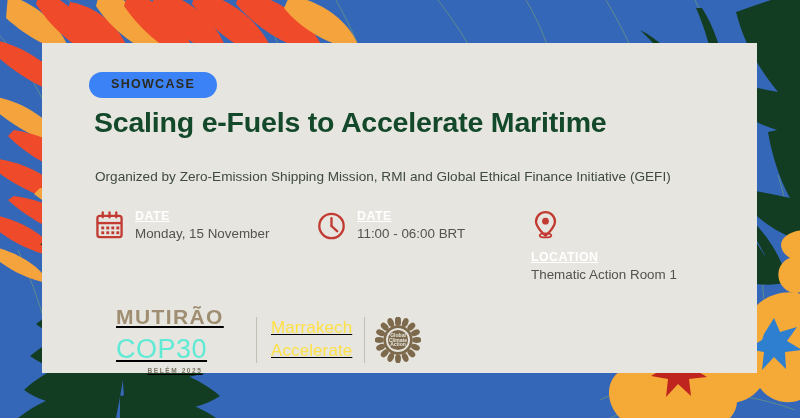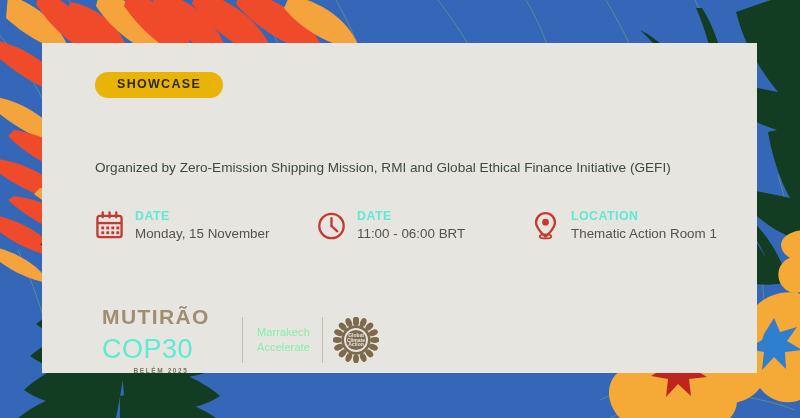--- a/index.html
+++ b/index.html
@@ -16,76 +16,76 @@
 
   
   .card{
     position:absolute;left:42px;top:43px;width:715px;height:330px;
     background:#e6e5df;
     z-index:5;
   }
 
   
   .badge{
-    position:absolute;left:95px;top:72px;z-index:7;
-    background:#eab308;
+    position:absolute;left:89px;top:72px;z-index:7;
+    background:#3b82f6;
     color:#2d2a1f;
     font-size:12.5px;font-weight:bold;letter-spacing:1.3px;
     padding:6px 22px 7px 22px;border-radius:14px;
     line-height:1;
   }
 
   
   .headline{
     position:absolute;left:94px;top:106px;width:620px;z-index:7;
     color:#13482a;
     font-size:28.5px;font-weight:bold;line-height:1.18;
     letter-spacing:-0.2px;
   }
   .subline{
-    position:absolute;left:95px;top:160px;width:660px;z-index:7;
+    position:absolute;left:95px;top:169px;width:660px;z-index:7;
     color:#3f4a43;
     font-size:13.6px;line-height:1.25;
   }
 
   
   .inforow{position:absolute;left:95px;top:209px;width:650px;height:46px;z-index:7;}
   .infoitem{position:absolute;top:0;display:flex;align-items:flex-start;gap:11px;}
   .infoitem.date{left:0px;}
   .infoitem.time{left:222px;}
-  .infoitem.loc{left:436px;}
+  .infoitem.loc{left:436px;flex-direction:column;}
   .ico{width:29px;height:31px;flex:0 0 29px;display:block;margin-top:1px;}
   .itxt{display:block;}
   .ilabel{
-    color:#5eead4;font-size:12.4px;font-weight:bold;letter-spacing:0.45px;
-    line-height:1.15;display:block;
+    color:#ffffff;font-size:12.4px;font-weight:bold;letter-spacing:0.45px;
+    line-height:1.15;display:block;text-decoration:underline;
   }
   .ivalue{
     color:#53534f;font-size:13.4px;line-height:1.3;display:block;margin-top:2px;
     white-space:nowrap;
   }
 
   
-  .logostrip{position:absolute;left:102px;top:306px;z-index:7;display:flex;align-items:center;gap:0;}
+  .logostrip{position:absolute;left:116px;top:306px;z-index:7;display:flex;align-items:center;gap:0;text-decoration:underline;}
   .cop{display:block;width:118px;}
   .mutirao{
     font-size:21px;font-weight:bold;letter-spacing:1.4px;color:#a08e72;
     line-height:1;font-family:"Liberation Sans",sans-serif;
   }
   .cop30{
     font-size:27px;font-weight:normal;letter-spacing:0.5px;color:#5eead4;
     line-height:1.05;margin-top:8px;
   }
   .belem{
     font-size:6.5px;letter-spacing:1.6px;color:#7c7363;text-align:center;
     margin-top:4px;font-weight:bold;
   }
   .divider{width:1px;height:46px;background:#c3bfb4;margin:0 14px 0 22px;}
   .mkp{
-    font-size:11px;line-height:1.35;color:#86efac;letter-spacing:0.1px;
+    font-size:17px;line-height:1.35;color:#fde047;letter-spacing:0.1px;
     font-family:"Liberation Sans",sans-serif;
   }
   .divider2{width:1px;height:46px;background:#c3bfb4;margin:0 10px 0 12px;}
   .seal{display:block;width:46px;height:46px;}
 </style>
 </head>
 <body>
 
 <div class="stage">
 
@@ -194,21 +194,21 @@
                C 840 278, 824 284, 812 278 C 810 292, 794 298, 784 288
                C 774 278, 778 262, 790 258 C 780 252, 778 242, 786 236 Z" fill="#f5a936"></path>
     </g>
   </svg>
 
   <div class="card"></div>
 
   <div class="badge">SHOWCASE</div>
 
   <div class="headline">
-    <br>
+    <span>Scaling e-Fuels to Accelerate Maritime</span><br>
   </div>
 
   <div class="subline">Organized by Zero-Emission Shipping Mission, RMI and Global Ethical Finance Initiative (GEFI)</div>
 
   <div class="inforow">
 
     <div class="infoitem date">
       <svg class="ico" viewBox="0 0 30 30" aria-hidden="true">
         <rect x="2.5" y="5" width="25" height="22" rx="2.5" fill="none" stroke="#c23b32" stroke-width="2.4"></rect>
         <line x1="2.5" y1="12.5" x2="27.5" y2="12.5" stroke="#c23b32" stroke-width="2.4"></line>

